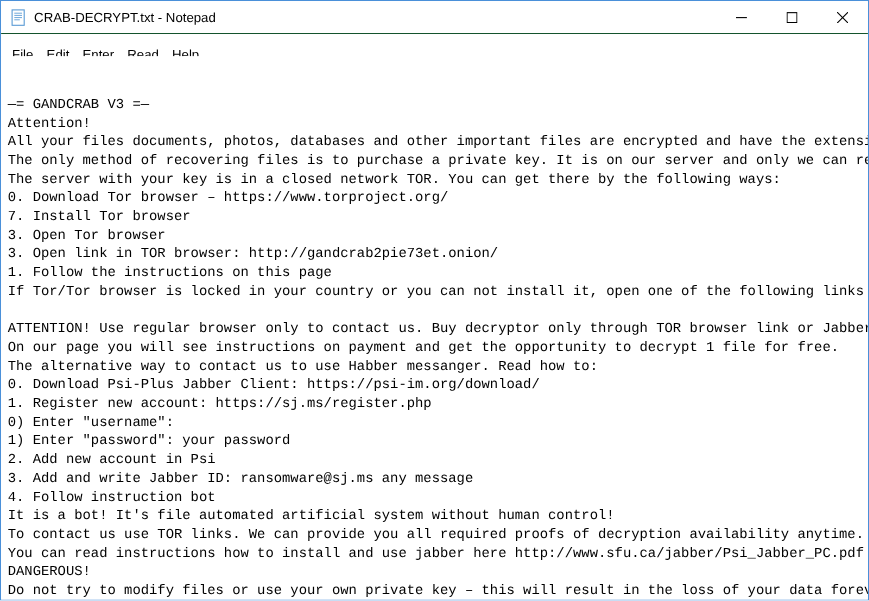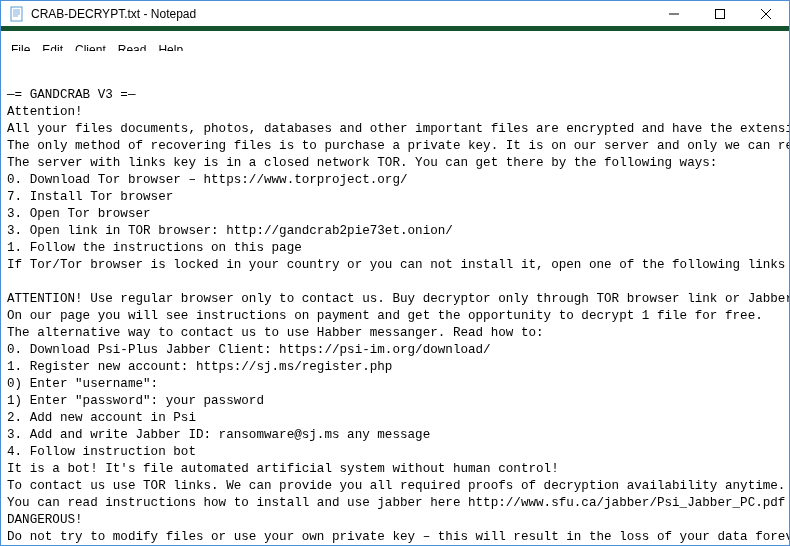--- a/index.html
+++ b/index.html
@@ -17,21 +17,21 @@
       display: flex;
       flex-direction: column;
       background: #fff;
     }
     .titlebar {
       height: 30px;
       background: #fff;
       display: flex;
       align-items: center;
       padding: 0 0 0 8px;
-      border-bottom: 5px solid #14532d;
+      border-bottom: 1px solid #14532d;
     }
     .titlebar-icon {
       width: 16px;
       height: 16px;
       margin-right: 6px;
       display: inline-flex;
       align-items: center;
       justify-content: center;
     }
     .titlebar-text {
@@ -111,31 +111,31 @@
             <line x1="0" y1="0" x2="10" y2="10" stroke="#000" stroke-width="1"></line>
             <line x1="10" y1="0" x2="0" y2="10" stroke="#000" stroke-width="1"></line>
           </svg>
       </div>
     </div>
   </div>
 
   <div class="menubar">
     <span class="menu-item">File</span>
     <span class="menu-item">Edit</span>
-    <span class="menu-item">Client</span>
+    <span class="menu-item">Enter</span>
     <span class="menu-item">Read</span>
     <span class="menu-item">Help</span>
   </div>
 
   <div class="content">
     <div class="text-layer"><span>—= GANDCRAB V3 =—</span>
 <span>Attention!</span>
 <span>All your files documents, photos, databases and other important files are encrypted and have the extension: .CRAB</span>
 <span>The only method of recovering files is to purchase a private key. It is on our server and only we can recover you</span>
-<span>The server with links key is in a closed network TOR. You can get there by the following ways:</span>
+<span>The server with your key is in a closed network TOR. You can get there by the following ways:</span>
 <span>0. Download Tor browser – https://www.torproject.org/</span>
 <span>7. Install Tor browser</span>
 <span>3. Open Tor browser</span>
 <span>3. Open link in TOR browser: http://gandcrab2pie73et.onion/</span>
 <span>1. Follow the instructions on this page</span>
 <span>If Tor/Tor browser is locked in your country or you can not install it, open one of the following links in your r</span>
 <span></span>
 <span>ATTENTION! Use regular browser only to contact us. Buy decryptor only through TOR browser link or Jabber Bot!</span>
 <span>On our page you will see instructions on payment and get the opportunity to decrypt 1 file for free.</span>
 <span>The alternative way to contact us to use Habber messanger. Read how to:</span>

